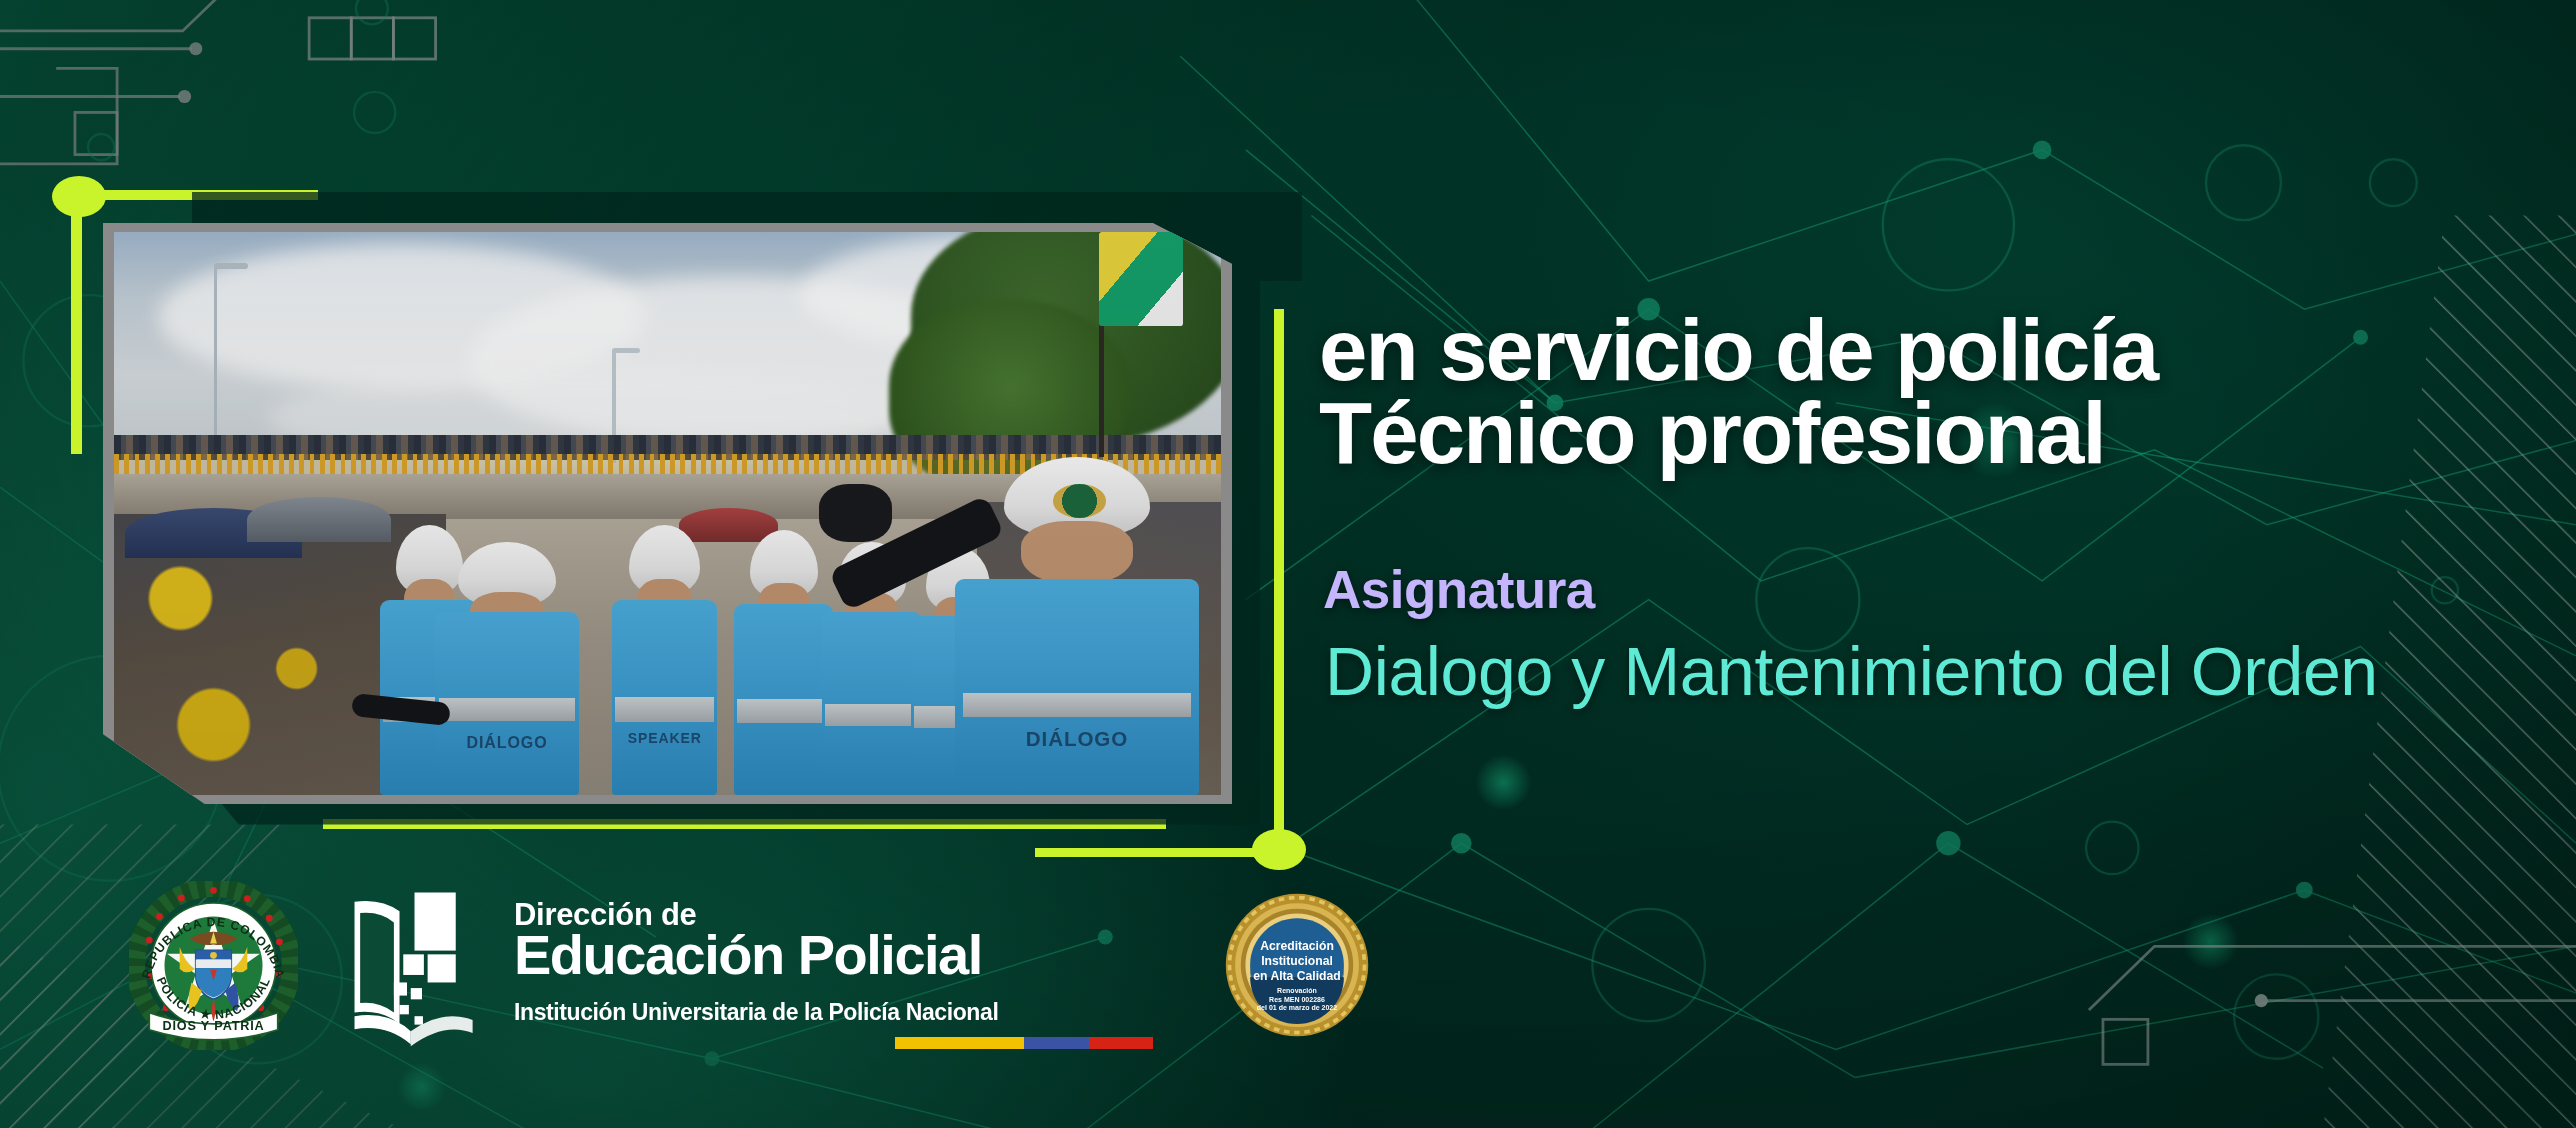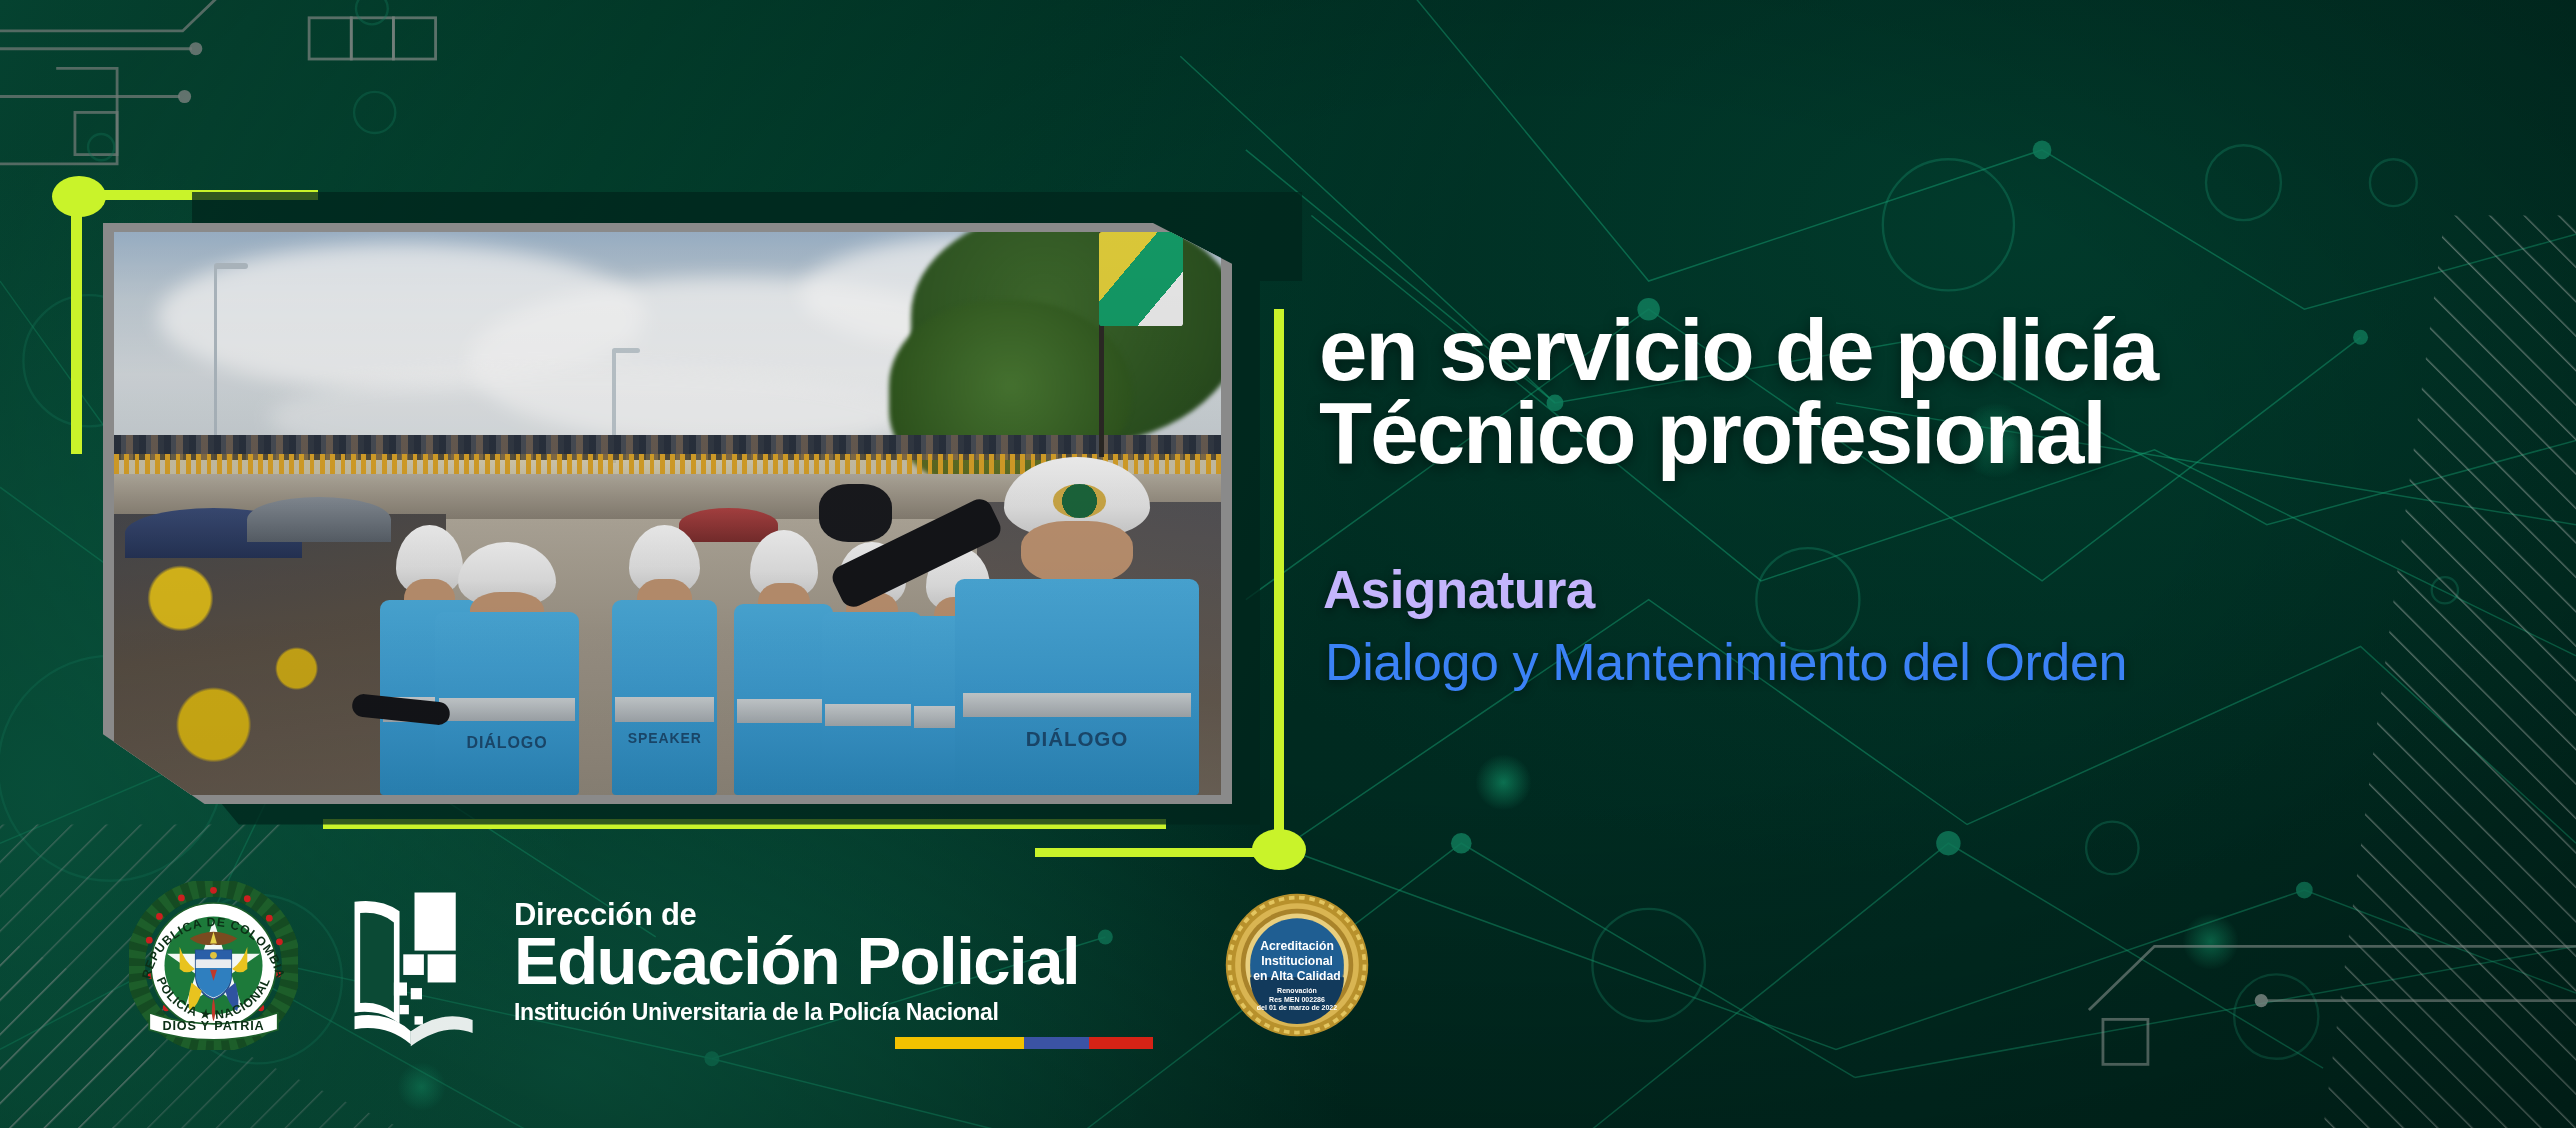--- a/index.html
+++ b/index.html
@@ -104,22 +104,22 @@
   .title span{ display:block; }
   .asig{
     position:absolute; left:1323px; top:559px;
     color:#c4b5fd;
     font-size:53px; font-weight:700;
     letter-spacing:-0.5px;
     text-shadow:0 2.8px 9.4px rgba(0,0,0,.45);
   }
   .subject{
     position:absolute; left:1325px; top:632px;
-    color:#3b82f6;
-    font-size:52px; font-weight:400;
+    color:#5eead4;
+    font-size:68px; font-weight:400;
     letter-spacing:-0.4px;
     text-shadow:0 2.8px 9.4px rgba(0,0,0,.45);
   }
   .periodo{
     position:absolute; right:52px; top:851px;
     color:#c9f32a;
     font-size:47px; font-weight:700;
     letter-spacing:0.5px;
     text-shadow:0 2.8px 9.4px rgba(0,0,0,.5);
   }
@@ -129,21 +129,21 @@
     position:absolute; left:129px; top:881px;
     width:169px; height:169px;
   }
   .dep-logo{
     position:absolute; left:347px; top:885px;
     width:881px; height:164px;
     color:#fff;
   }
   .dep-mark{ position:absolute; left:0; top:0; width:150px; height:164px; }
   .dep-l1{ position:absolute; left:167px; top:12px; font-size:31px; font-weight:700; letter-spacing:-0.3px;}
-  .dep-l2{ position:absolute; left:167px; top:42px; font-size:67px; font-weight:700; letter-spacing:-1.5px; line-height:1;}
+  .dep-l2{ position:absolute; left:167px; top:42px; font-size:56px; font-weight:700; letter-spacing:-1.5px; line-height:1;}
   .dep-l3{ position:absolute; left:167px; top:114px; font-size:23px; font-weight:700; letter-spacing:-0.4px;}
   .flagbar{ position:absolute; left:548px; top:152px; width:258px; height:12px; display:flex; }
   .flagbar i{ flex:1; height:100%; display:block; }
 
   .seal{ position:absolute; left:1222px; top:888px; width:150px; height:155px; }
 
   
   .acc{ position:absolute; background:#c9f32a; }
   .acc-dot{ position:absolute; background:#c9f32a; border-radius:50%; }
 </style>

